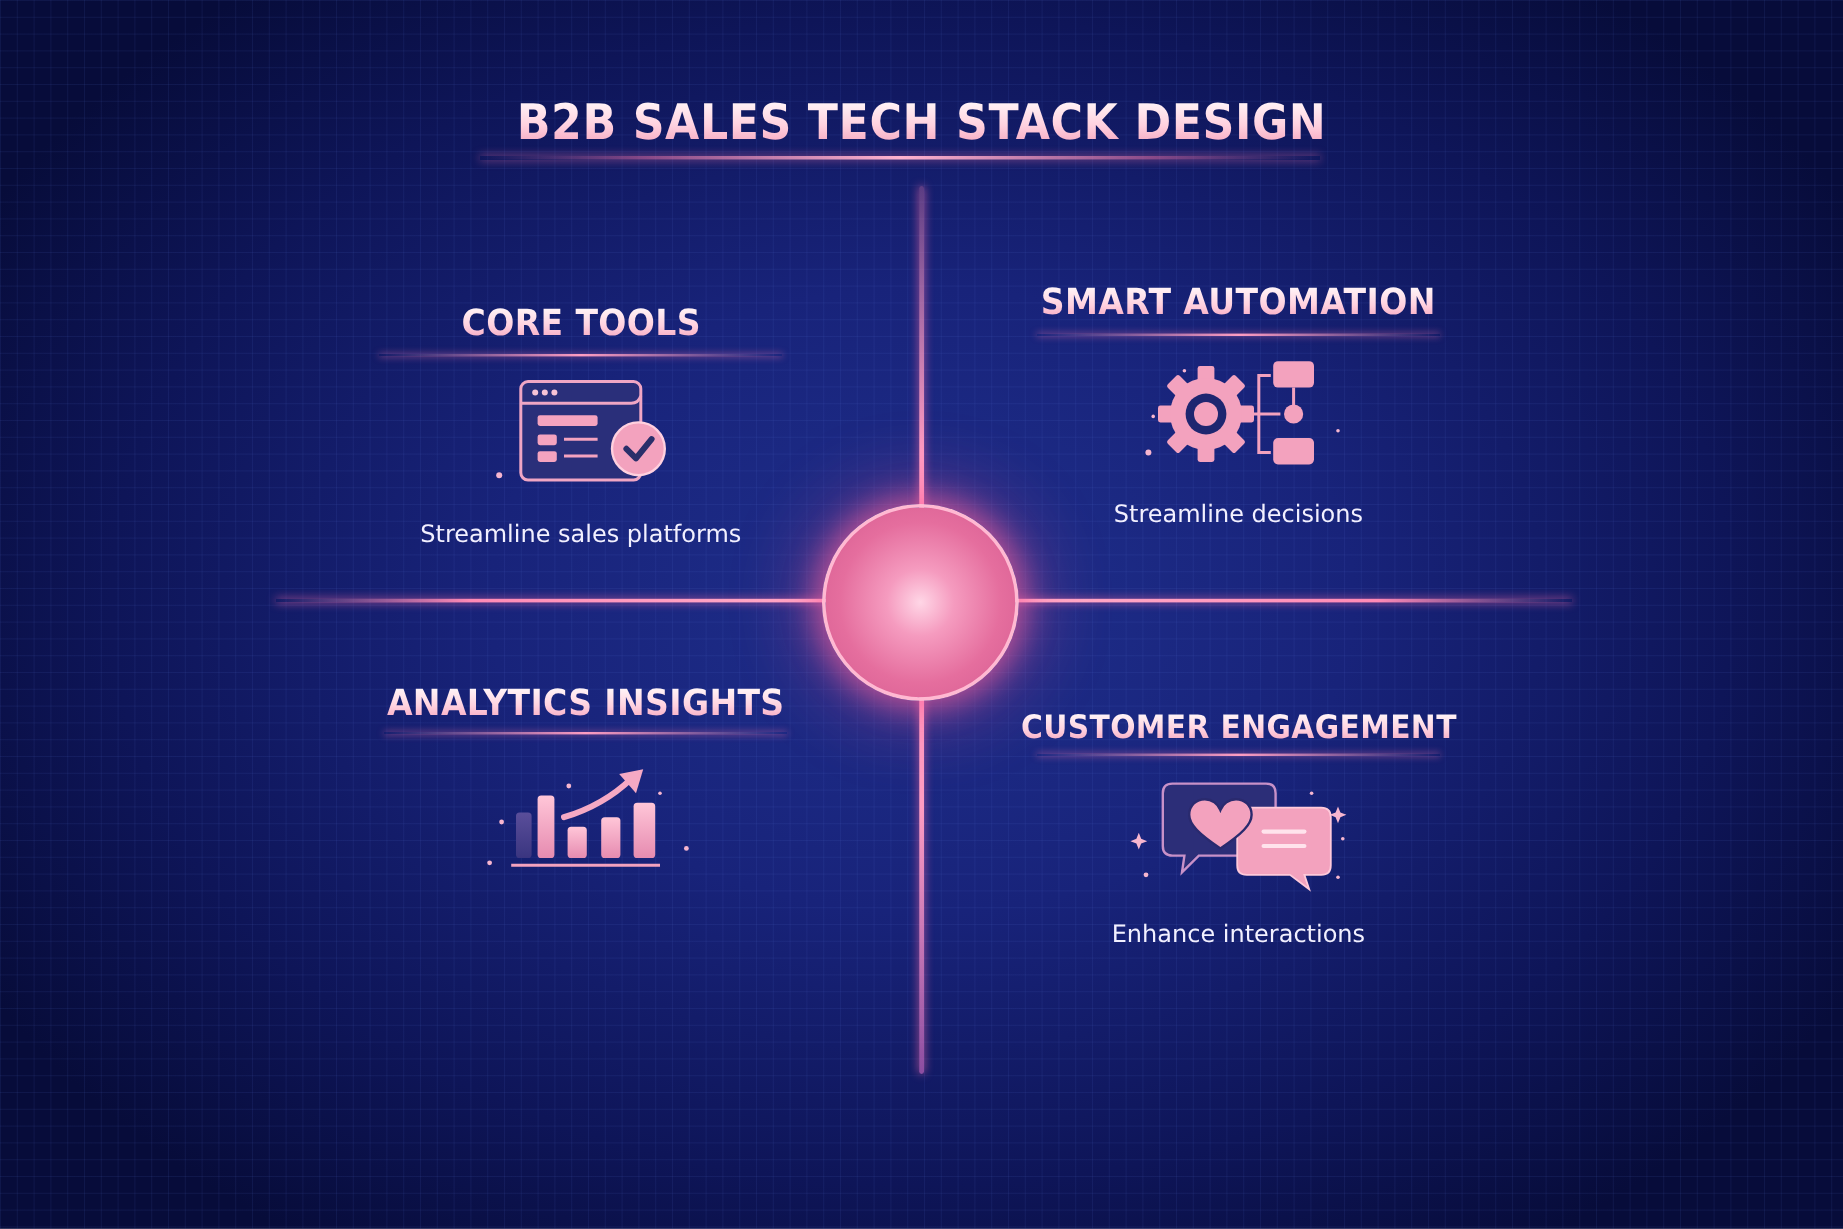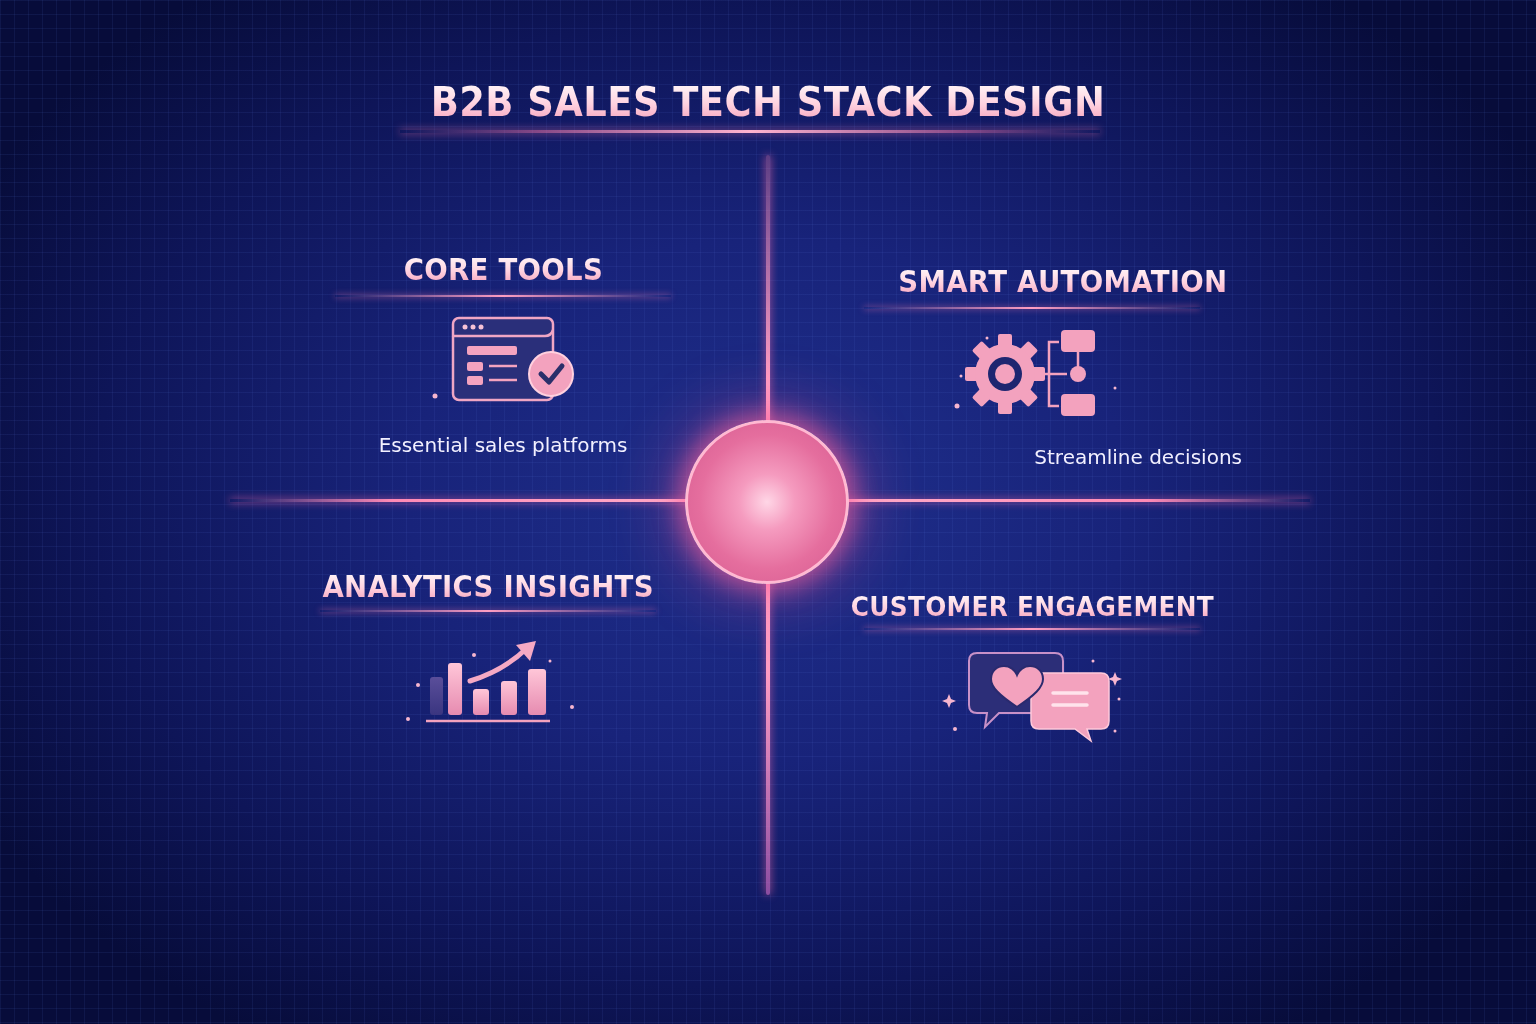--- a/index.html
+++ b/index.html
@@ -59,22 +59,22 @@
   }
   .quad .sep {
     width:80%; height:2px; margin:8px auto 0;
     background:linear-gradient(90deg, transparent, #ff9ec2 50%, transparent);
     box-shadow:0 0 6px rgba(255,120,170,0.7);
   }
   .quad .icon { height:110px; margin-top:14px; display:flex; justify-content:center; align-items:center; }
   .quad .desc {
     margin-top:12px; color:#f2f0ff; font-family:"DejaVu Sans", sans-serif; font-size:20px;
   }
-  #q1 { left:293px; top:252px; }
-  #q2 { left:822px; top:264px;text-align:right; }
+  #q1 { left:274px; top:252px; }
+  #q2 { left:822px; top:235px; }
   #q3 { left:278px; top:569px; }
   #q4 { left:822px; top:567px;margin-top:24px; }
   #q3 .sep, #q4 .sep { margin-top:6px; }
   #q4 h2 { font-size:27px; }
 </style>
 </head>
 <body>
 
 <div class="grid"></div>
 
@@ -99,21 +99,21 @@
       <circle cx="58" cy="11" r="2.5" fill="#f7c3d6"></circle>
       <rect x="44" y="30" width="50" height="9" rx="2" fill="#f5a3bf"></rect>
       <rect x="44" y="46" width="16" height="9" rx="2" fill="#f5a3bf"></rect>
       <line x1="66" y1="50" x2="94" y2="50" stroke="#f5a3bf" stroke-width="2.5"></line>
       <rect x="44" y="60" width="16" height="9" rx="2" fill="#f5a3bf"></rect>
       <line x1="66" y1="64" x2="94" y2="64" stroke="#f5a3bf" stroke-width="2.5"></line>
       <circle cx="128" cy="58" r="22" fill="#f3a2be" stroke="#ffd0df" stroke-width="2"></circle>
       <path d="M118 58 L126 66 L139 50" stroke="#2a2f6a" stroke-width="5" fill="none" stroke-linecap="round" stroke-linejoin="round"></path>
     </svg>
   </div>
-  <div class="desc">Essential sales platforms</div>
+  <div class="desc">Streamline sales platforms</div>
 </div>
 
 <div class="quad" id="q2">
   <h2>SMART AUTOMATION</h2>
   <div class="sep"></div>
   <div class="icon">
     <svg width="170" height="100" viewBox="0 0 170 100">
       <circle cx="10" cy="78" r="2.5" fill="#f7b6cf"></circle>
       <circle cx="14" cy="48" r="1.5" fill="#f7b6cf"></circle>
       <circle cx="40" cy="10" r="1.5" fill="#f7b6cf"></circle>
@@ -185,13 +185,14 @@
       <circle cx="156" cy="12" r="1.5" fill="#f7b6cf"></circle>
       <circle cx="182" cy="50" r="1.5" fill="#f7b6cf"></circle>
       <circle cx="178" cy="82" r="1.5" fill="#f7b6cf"></circle>
       <path d="M40 4 H118 Q126 4 126 12 V56 Q126 64 118 64 H62 L48 78 L50 64 H40 Q32 64 32 56 V12 Q32 4 40 4 Z" fill="#2c2e78" stroke="#c891c8" stroke-width="2"></path>
       <path d="M102 24 H164 Q172 24 172 32 V72 Q172 80 164 80 H150 L154 92 L138 80 H102 Q94 80 94 72 V32 Q94 24 102 24 Z" fill="#f3a2be" stroke="#ffc9da" stroke-width="1.5"></path>
       <line x1="116" y1="44" x2="150" y2="44" stroke="#ffe3ec" stroke-width="3.5" stroke-linecap="round"></line>
       <line x1="116" y1="56" x2="150" y2="56" stroke="#ffe3ec" stroke-width="3.5" stroke-linecap="round"></line>
       <path d="M80 58 C62 46 54 38 54 30 C54 22 60 17 67 17 C73 17 78 21 80 26 C82 21 87 17 93 17 C100 17 106 22 106 30 C106 38 98 46 80 58 Z" fill="#f3a2be" stroke="#2a2a6e" stroke-width="2"></path>
     </svg>
   </div>
+  <div class="desc">Enhance interactions</div>
 </div>
 
 </body></html>

